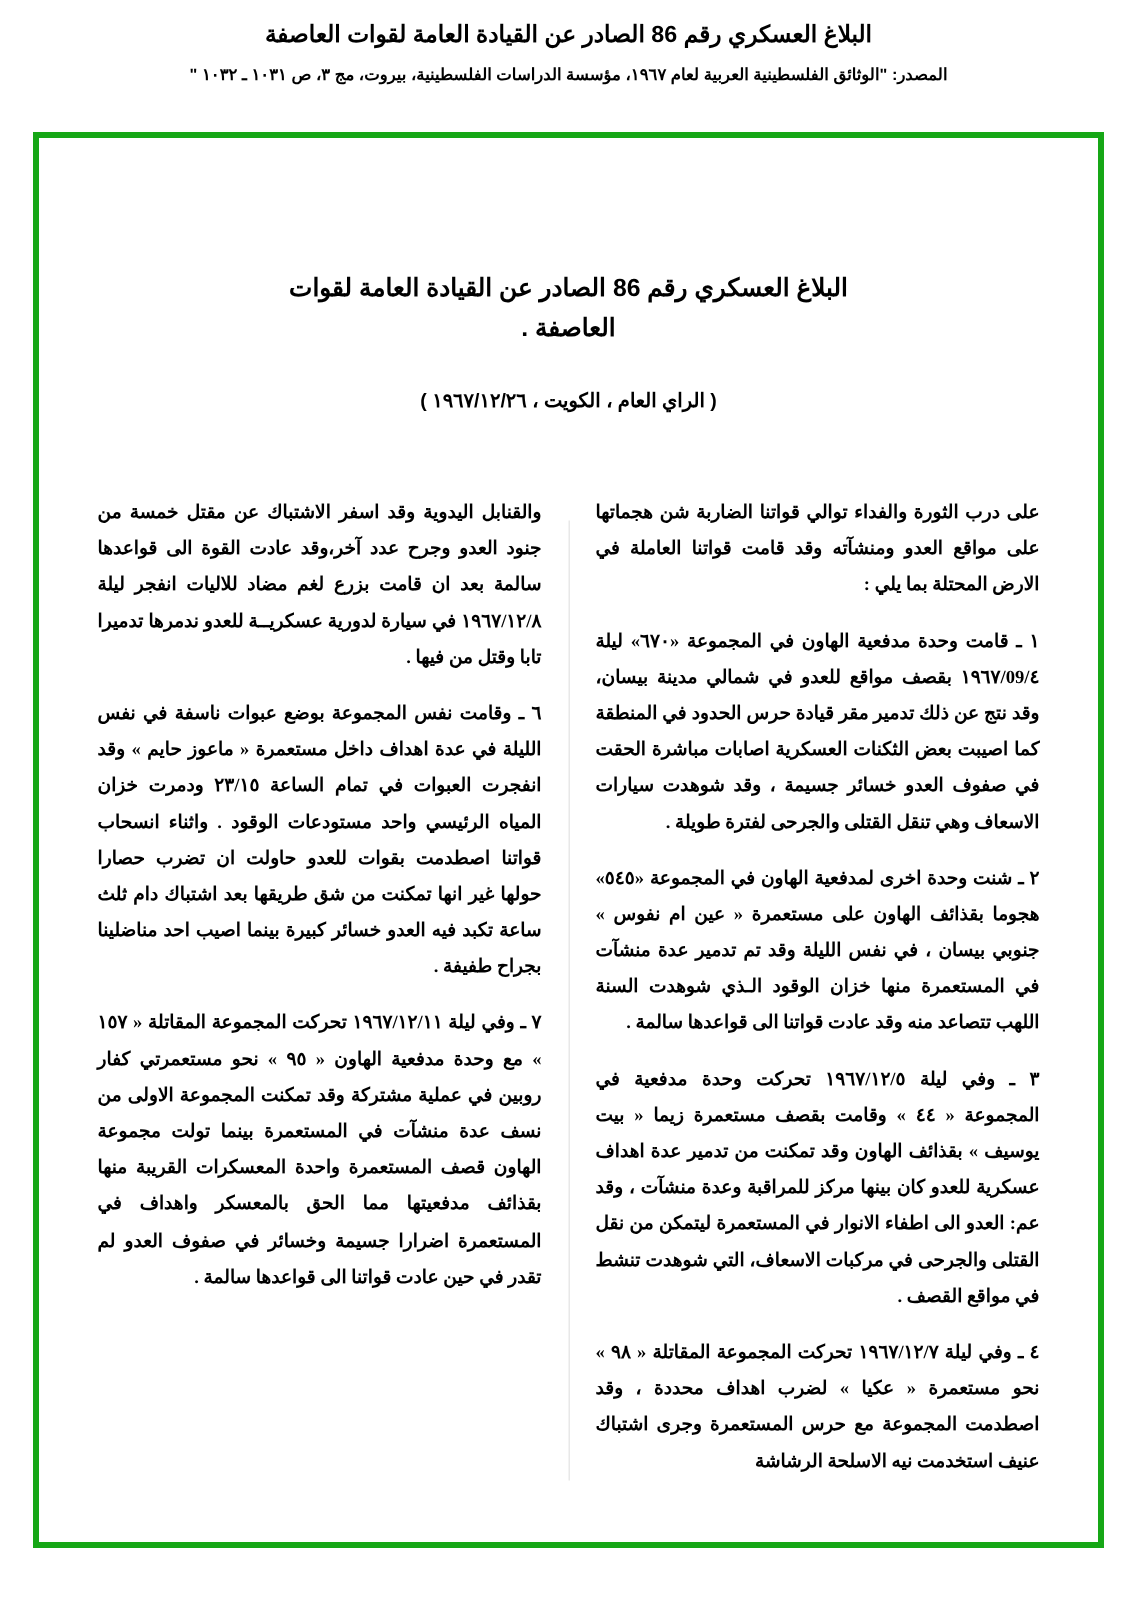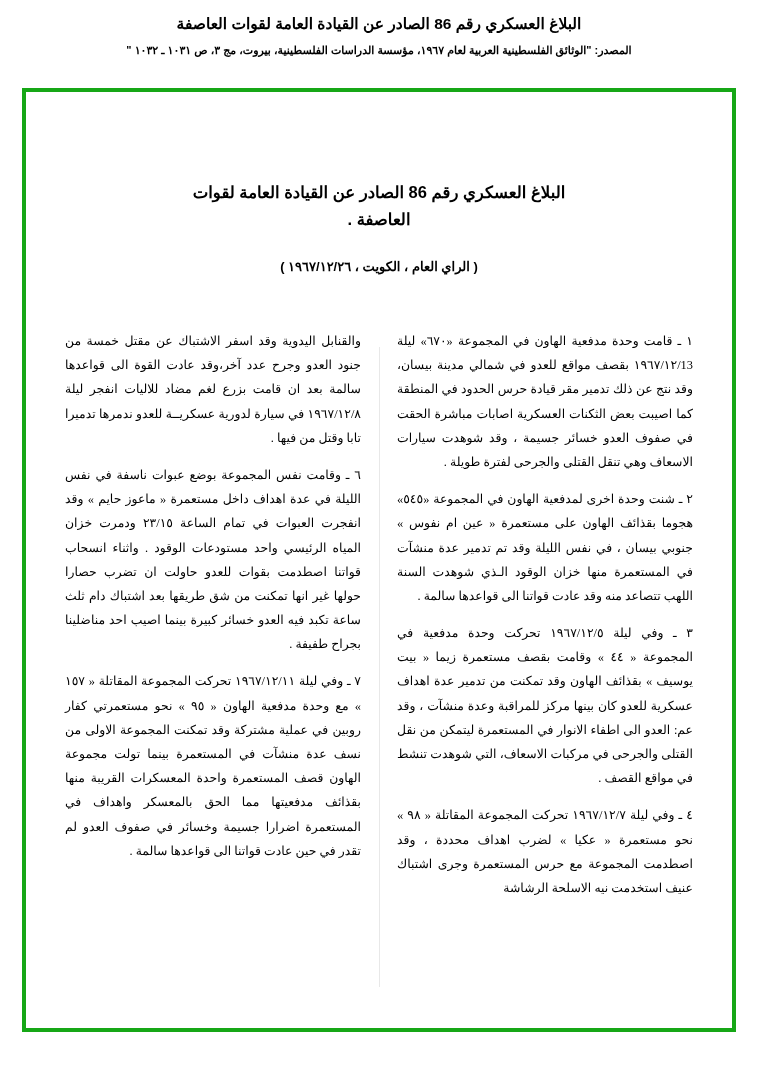--- a/index.html
+++ b/index.html
@@ -94,20 +94,21 @@
     direction: rtl;
   }
   .col {
     width: 50%;
     box-sizing: border-box;
     direction: rtl;
     font-size: 12.4px;
     line-height: 1.95;
     text-align: justify;
     text-justify: inter-word;
+    font-weight: bold;
   }
   .col.right { padding-left: 18px; }
   .col.left  { padding-right: 18px; }
   .col p {
     margin: 0 0 13px 0;
     text-align: justify;
   }
   .col p:last-child { margin-bottom: 0; }
   
   .hairline {
@@ -134,21 +135,22 @@
 
       <div class="title-block">
         <div class="main-title">البلاغ العسكري رقم 86 الصادر عن القيادة العامة لقوات العاصفة .</div>
         <div class="sub-title">( الراي العام ، الكويت ، ١٩٦٧/١٢/٢٦ )</div>
       </div>
 
       <div class="hairline"></div>
 
       <div class="columns">
         <div class="col right">
-          <p>١ ـ قامت وحدة مدفعية الهاون في المجموعة «٦٧٠» ليلة ١٩٦٧/١٢/13 بقصف مواقع للعدو في شمالي مدينة بيسان، وقد نتج عن ذلك تدمير مقر قيادة حرس الحدود في المنطقة كما اصيبت بعض الثكنات العسكرية اصابات مباشرة الحقت في صفوف العدو خسائر جسيمة ، وقد شوهدت سيارات الاسعاف وهي تنقل القتلى والجرحى لفترة طويلة .</p>
+          <p>على درب الثورة والفداء توالي قواتنا الضاربة شن هجماتها على مواقع العدو ومنشآته وقد قامت قواتنا العاملة في الارض المحتلة بما يلي :</p>
+          <p>١ ـ قامت وحدة مدفعية الهاون في المجموعة «٦٧٠» ليلة ١٩٦٧/09/٤ بقصف مواقع للعدو في شمالي مدينة بيسان، وقد نتج عن ذلك تدمير مقر قيادة حرس الحدود في المنطقة كما اصيبت بعض الثكنات العسكرية اصابات مباشرة الحقت في صفوف العدو خسائر جسيمة ، وقد شوهدت سيارات الاسعاف وهي تنقل القتلى والجرحى لفترة طويلة .</p>
           <p>٢ ـ شنت وحدة اخرى لمدفعية الهاون في المجموعة «٥٤٥» هجوما بقذائف الهاون على مستعمرة « عين ام نفوس » جنوبي بيسان ، في نفس الليلة وقد تم تدمير عدة منشآت في المستعمرة منها خزان الوقود الـذي شوهدت السنة اللهب تتصاعد منه وقد عادت قواتنا الى قواعدها سالمة .</p>
           <p>٣ ـ وفي ليلة ١٩٦٧/١٢/٥ تحركت وحدة مدفعية في المجموعة « ٤٤ » وقامت بقصف مستعمرة زيما « بيت يوسيف » بقذائف الهاون وقد تمكنت من تدمير عدة اهداف عسكرية للعدو كان بينها مركز للمراقبة وعدة منشآت ، وقد عم: العدو الى اطفاء الانوار في المستعمرة ليتمكن من نقل القتلى والجرحى في مركبات الاسعاف، التي شوهدت تنشط في مواقع القصف .</p>
           <p>٤ ـ وفي ليلة ١٩٦٧/١٢/٧ تحركت المجموعة المقاتلة « ٩٨ » نحو مستعمرة « عكيا » لضرب اهداف محددة ، وقد اصطدمت المجموعة مع حرس المستعمرة وجرى اشتباك عنيف استخدمت نيه الاسلحة الرشاشة</p>
         </div>
         <div class="col left">
           <p>والقنابل اليدوية وقد اسفر الاشتباك عن مقتل خمسة من جنود العدو وجرح عدد آخر،وقد عادت القوة الى قواعدها سالمة بعد ان قامت بزرع لغم مضاد للاليات انفجر ليلة ١٩٦٧/١٢/٨ في سيارة لدورية عسكريــة للعدو ندمرها تدميرا تابا وقتل من فيها .</p>
           <p>٦ ـ وقامت نفس المجموعة بوضع عبوات ناسفة في نفس الليلة في عدة اهداف داخل مستعمرة « ماعوز حايم » وقد انفجرت العبوات في تمام الساعة ٢٣/١٥ ودمرت خزان المياه الرئيسي واحد مستودعات الوقود . واثناء انسحاب قواتنا اصطدمت بقوات للعدو حاولت ان تضرب حصارا حولها غير انها تمكنت من شق طريقها بعد اشتباك دام ثلث ساعة تكبد فيه العدو خسائر كبيرة بينما اصيب احد مناضلينا بجراح طفيفة .</p>
           <p>٧ ـ وفي ليلة ١٩٦٧/١٢/١١ تحركت المجموعة المقاتلة « ١٥٧ » مع وحدة مدفعية الهاون « ٩٥ » نحو مستعمرتي كفار روبين في عملية مشتركة وقد تمكنت المجموعة الاولى من نسف عدة منشآت في المستعمرة بينما تولت مجموعة الهاون قصف المستعمرة واحدة المعسكرات القريبة منها بقذائف مدفعيتها مما الحق بالمعسكر واهداف في المستعمرة اضرارا جسيمة وخسائر في صفوف العدو لم تقدر في حين عادت قواتنا الى قواعدها سالمة .</p>
         </div>
       </div>

